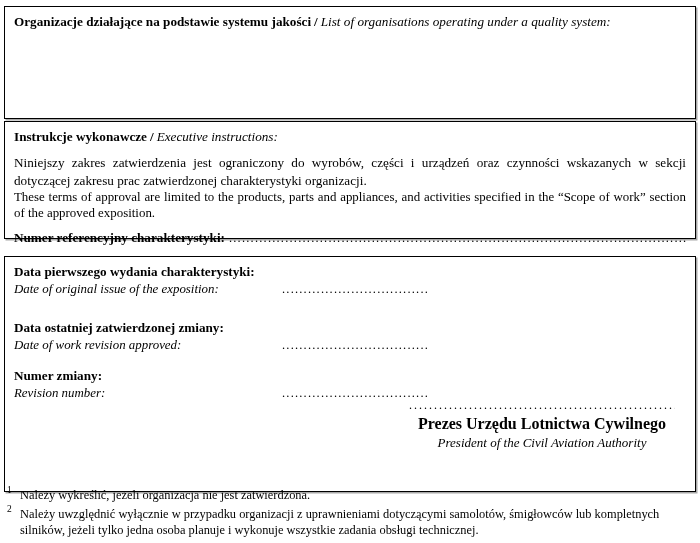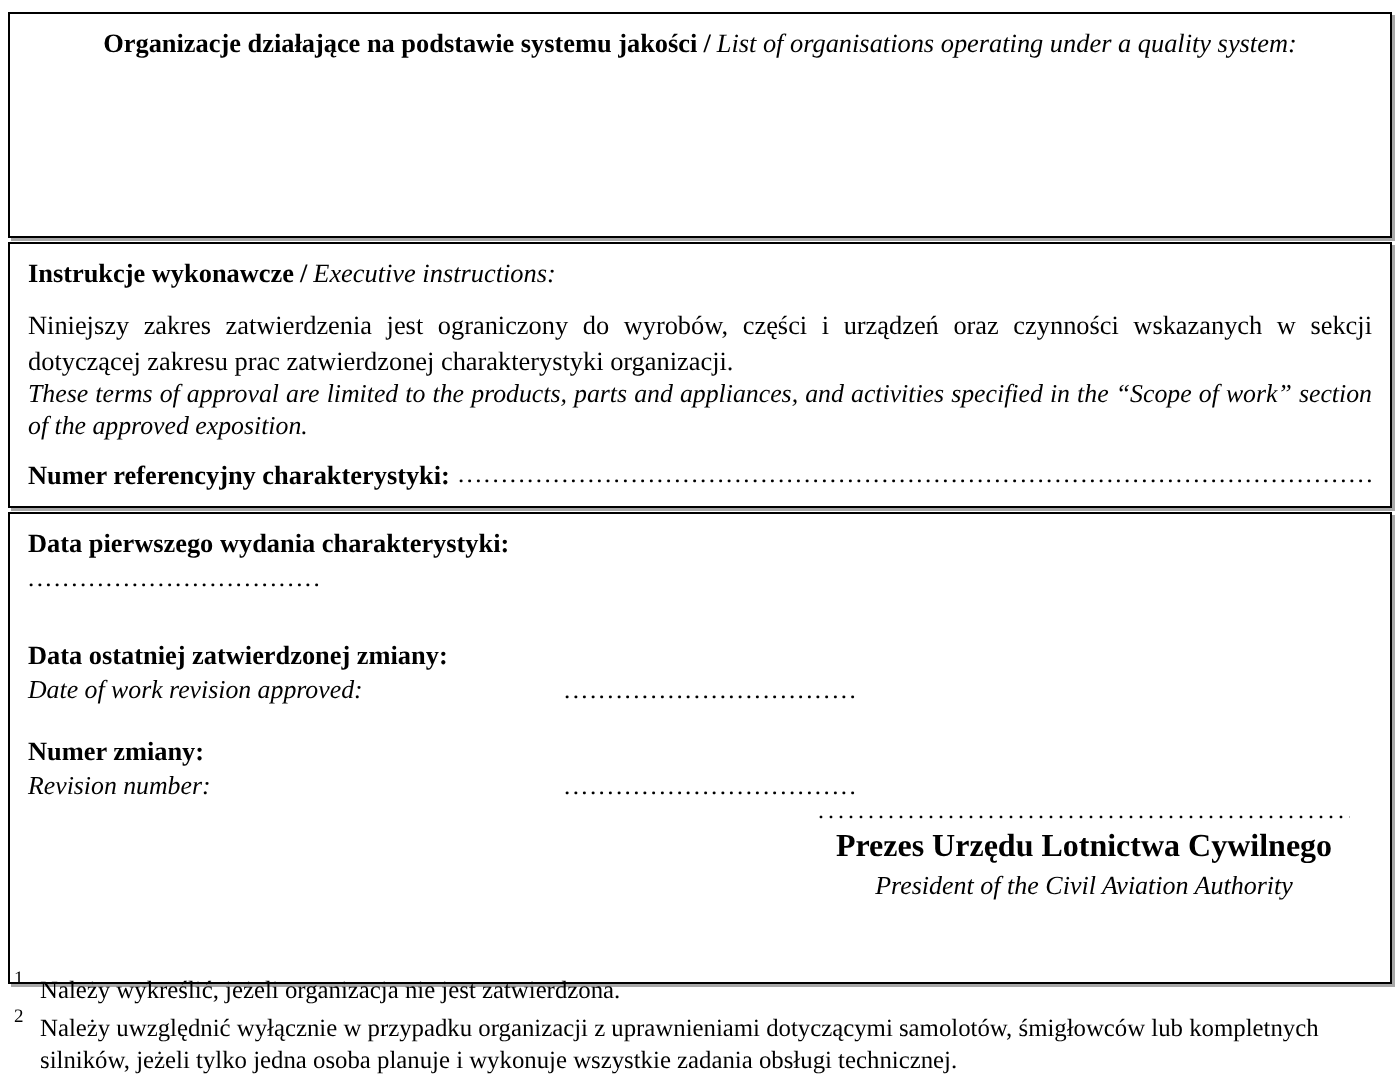--- a/index.html
+++ b/index.html
@@ -16,34 +16,34 @@
   .box {
     position: absolute;
     left: 4px;
     width: 692px;
     box-sizing: border-box;
     border: 1px solid #000;
     background: #fff;
     box-shadow: 1.5px 1.5px 0 #a8a8a8;
     padding: 6px 9px 0 9px;
   }
-  #box-quality      { top: 6px;   height: 113px; text-align: center; }
-  #box-instructions { top: 121px; height: 133px; }
+  #box-quality      { top: 6px;   height: 113px; }
+  #box-instructions { top: 121px; height: 118px; }
   #box-dates        { top: 256px; height: 236px; }
 
   .hdr-line { line-height: 17px; }
   .b  { font-weight: bold; }
   .it { font-style: italic; }
   .sep { font-weight: bold; margin: 0 3px; }
 
   .para { margin: 0; text-align: justify; }
   .para-pl { margin-top: 9px; line-height: 17.5px; }
-  .para-en { font-style: italic; font-size: 12.9px; line-height: 16px; }
+  .para-en { font-size: 12.9px; line-height: 16px; }
 
-  .ref-row { display: flex; align-items: flex-start; }
+  .ref-row { display: flex; align-items: flex-end; }
   .ref-row-pl { margin-top: 9px; }
   .ref-row-en { margin-top: 16px; font-size: 12.9px; }
   .dots {
     overflow: hidden;
     white-space: nowrap;
     letter-spacing: 1.2px;
     font-style: normal;
     font-size: 12.5px;
   }
   .dots-fill { flex: 1; margin-left: 4px; }
@@ -110,20 +110,21 @@
       <span class="it">Exposition reference number:</span>
       <span class="dots dots-fill">........................................................................................................................................................</span>
     </div>
   </div>
 
   <div class="box" id="box-dates">
 
     <div class="fgroup" id="group-first-issue">
       <div class="lbl-pl">Data pierwszego wydania charakterystyki:</div>
       <div class="row-en">
+        <span class="date-lbl">Date of original issue of the exposition:</span>
         <span class="dots date-dots">........................................</span>
       </div>
     </div>
 
     <div class="fgroup" id="group-last-revision">
       <div class="lbl-pl">Data ostatniej zatwierdzonej zmiany:</div>
       <div class="row-en">
         <span class="date-lbl">Date of work revision approved:</span>
         <span class="dots date-dots">........................................</span>
       </div>

